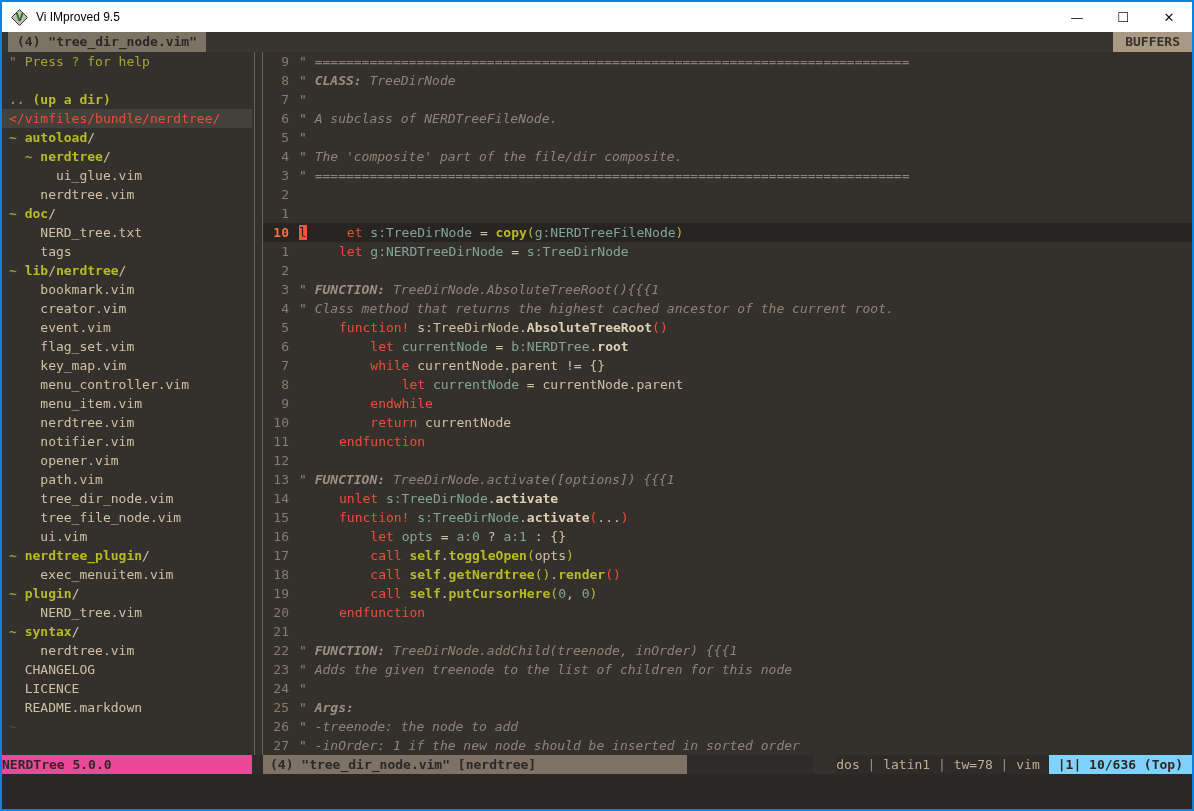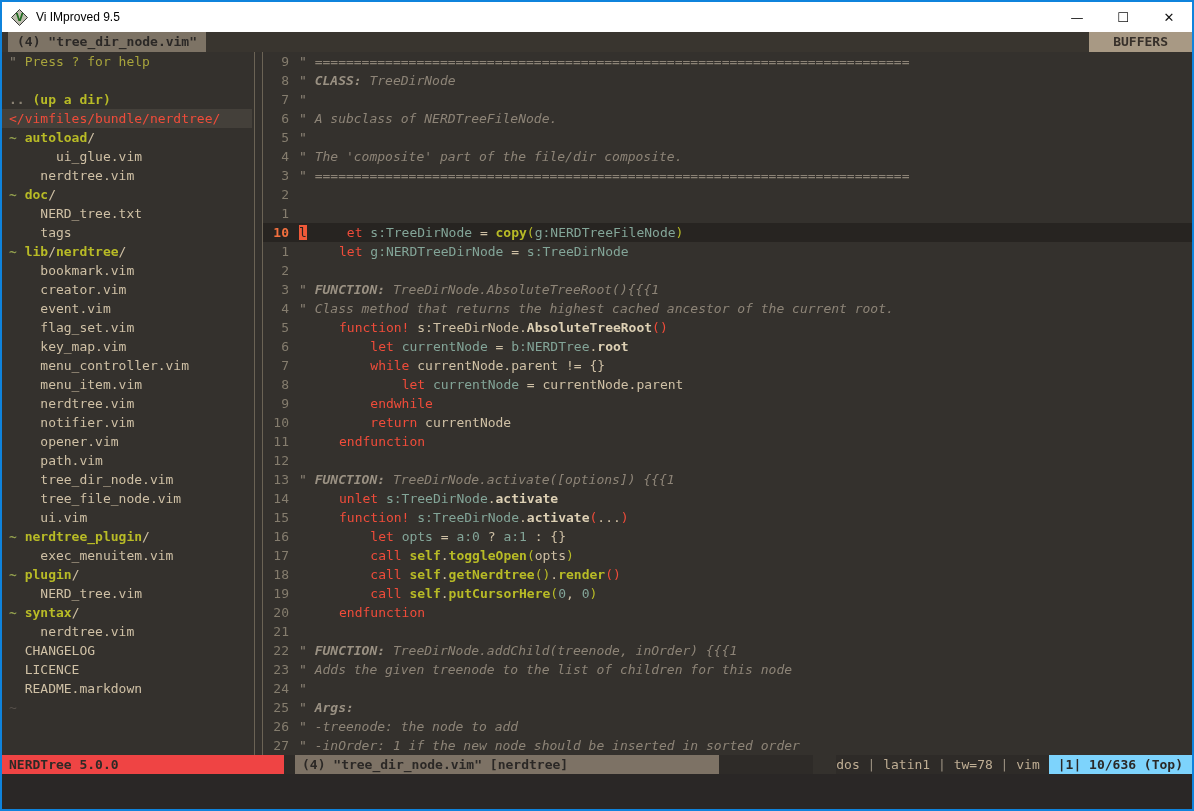--- a/index.html
+++ b/index.html
@@ -11,21 +11,21 @@
   .titlebar .appicon{margin-left:9px;width:17px;height:17px;flex:0 0 auto;}
   .titlebar .title{margin-left:8px;flex:1;}
   .winbtn{width:46px;height:100%;display:flex;align-items:center;justify-content:center;
           font-size:13px;color:#111;font-family:"DejaVu Sans",sans-serif;}
   
   .tabline{height:20px;background:#39352f;display:flex;flex:0 0 auto;
            font-family:"DejaVu Sans Mono",monospace;font-size:13px;line-height:20px;}
   .tab-active{margin-left:6px;background:#7d7365;color:#2b2826;font-weight:bold;
               padding:0 9px;white-space:pre;}
   .tab-fill{flex:1;}
-  .tab-buffers{background:#a89984;color:#37302a;font-weight:bold;padding:0 24px;}
+  .tab-buffers{background:#a89984;color:#37302a;font-weight:bold;padding:0 12px;}
   
   .main{flex:1;display:flex;overflow:hidden;font-family:"DejaVu Sans Mono",monospace;
         font-size:13px;line-height:19px;}
   .sidebar{width:250px;flex:0 0 auto;overflow:hidden;}
   .row{height:19px;white-space:pre;padding-left:7px;}
   .nt-cursor{background:#44403a;}
   .vsep{width:9px;flex:0 0 auto;border-left:1px solid #6b6355;border-right:1px solid #6b6355;
         box-sizing:border-box;margin-left:2px;background:#34312d;}
   .editor{flex:1;overflow:hidden;}
   .crow{height:19px;white-space:pre;}
@@ -50,22 +50,22 @@
   .s-up{color:#b8bb26;font-weight:bold;}
   .s-tl{color:#94a14e;font-weight:bold;}
   .s-dir{color:#b8bb26;font-weight:bold;}
   .s-sl{color:#cfc0a5;}
   .s-fl{color:#cfc0a5;}
   .s-root{color:#f04c3a;}
   .s-dim{color:#56504a;}
   
   .statusline{height:19px;flex:0 0 auto;display:flex;font-family:"DejaVu Sans Mono",monospace;
               font-size:13px;line-height:19px;white-space:pre;}
-  .st-left{width:282px;box-sizing:border-box;background:#ef4444;color:#2d2a26;
-           font-weight:bold;padding-left:7px;}
+  .st-left{width:250px;box-sizing:border-box;background:#ec4899;color:#2d2a26;
+           font-weight:bold;}
   .st-gap{width:11px;background:#2e2b28;}
   .st-file{width:424px;box-sizing:border-box;background:#7d7265;color:#2b2826;
            font-weight:bold;padding-left:7px;}
   .st-fill{flex:1;background:#2e2b28;}
   .st-info{background:#2e2b28;color:#bfae94;padding-right:9px;margin-left:23px;}
   .st-info .stsep{color:#9a9081;}
   .st-pos{background:#7dd3fc;color:#2b2826;font-weight:bold;padding:0 9px;}
   
   .cmdline{height:35px;background:#2a2726;flex:0 0 auto;}
 </style>
@@ -97,20 +97,21 @@
     <div class="tab-buffers">BUFFERS</div>
   </div>
 
   <div class="main">
     <div class="sidebar" id="sidebar">
         <div class="row"><span class="s-hq">" </span><span class="s-hl">Press ? for help</span></div>
         <div class="row"></div>
         <div class="row"><span class="s-dots">.. </span><span class="s-up">(up a dir)</span></div>
         <div class="row nt-cursor"><span class="s-root">&lt;/vimfiles/bundle/nerdtree/</span></div>
         <div class="row"><span class="s-tl">~ </span><span class="s-dir">autoload</span><span class="s-sl">/</span></div>
+        <div class="row"><span class="s-fl">  </span><span class="s-tl">~ </span><span class="s-dir">nerdtree</span><span class="s-sl">/</span></div>
         <div class="row"><span class="s-fl">      ui_glue.vim</span></div>
         <div class="row"><span class="s-fl">    nerdtree.vim</span></div>
         <div class="row"><span class="s-tl">~ </span><span class="s-dir">doc</span><span class="s-sl">/</span></div>
         <div class="row"><span class="s-fl">    NERD_tree.txt</span></div>
         <div class="row"><span class="s-fl">    tags</span></div>
         <div class="row"><span class="s-tl">~ </span><span class="s-dir">lib</span><span class="s-sl">/</span><span class="s-dir">nerdtree</span><span class="s-sl">/</span></div>
         <div class="row"><span class="s-fl">    bookmark.vim</span></div>
         <div class="row"><span class="s-fl">    creator.vim</span></div>
         <div class="row"><span class="s-fl">    event.vim</span></div>
         <div class="row"><span class="s-fl">    flag_set.vim</span></div>

